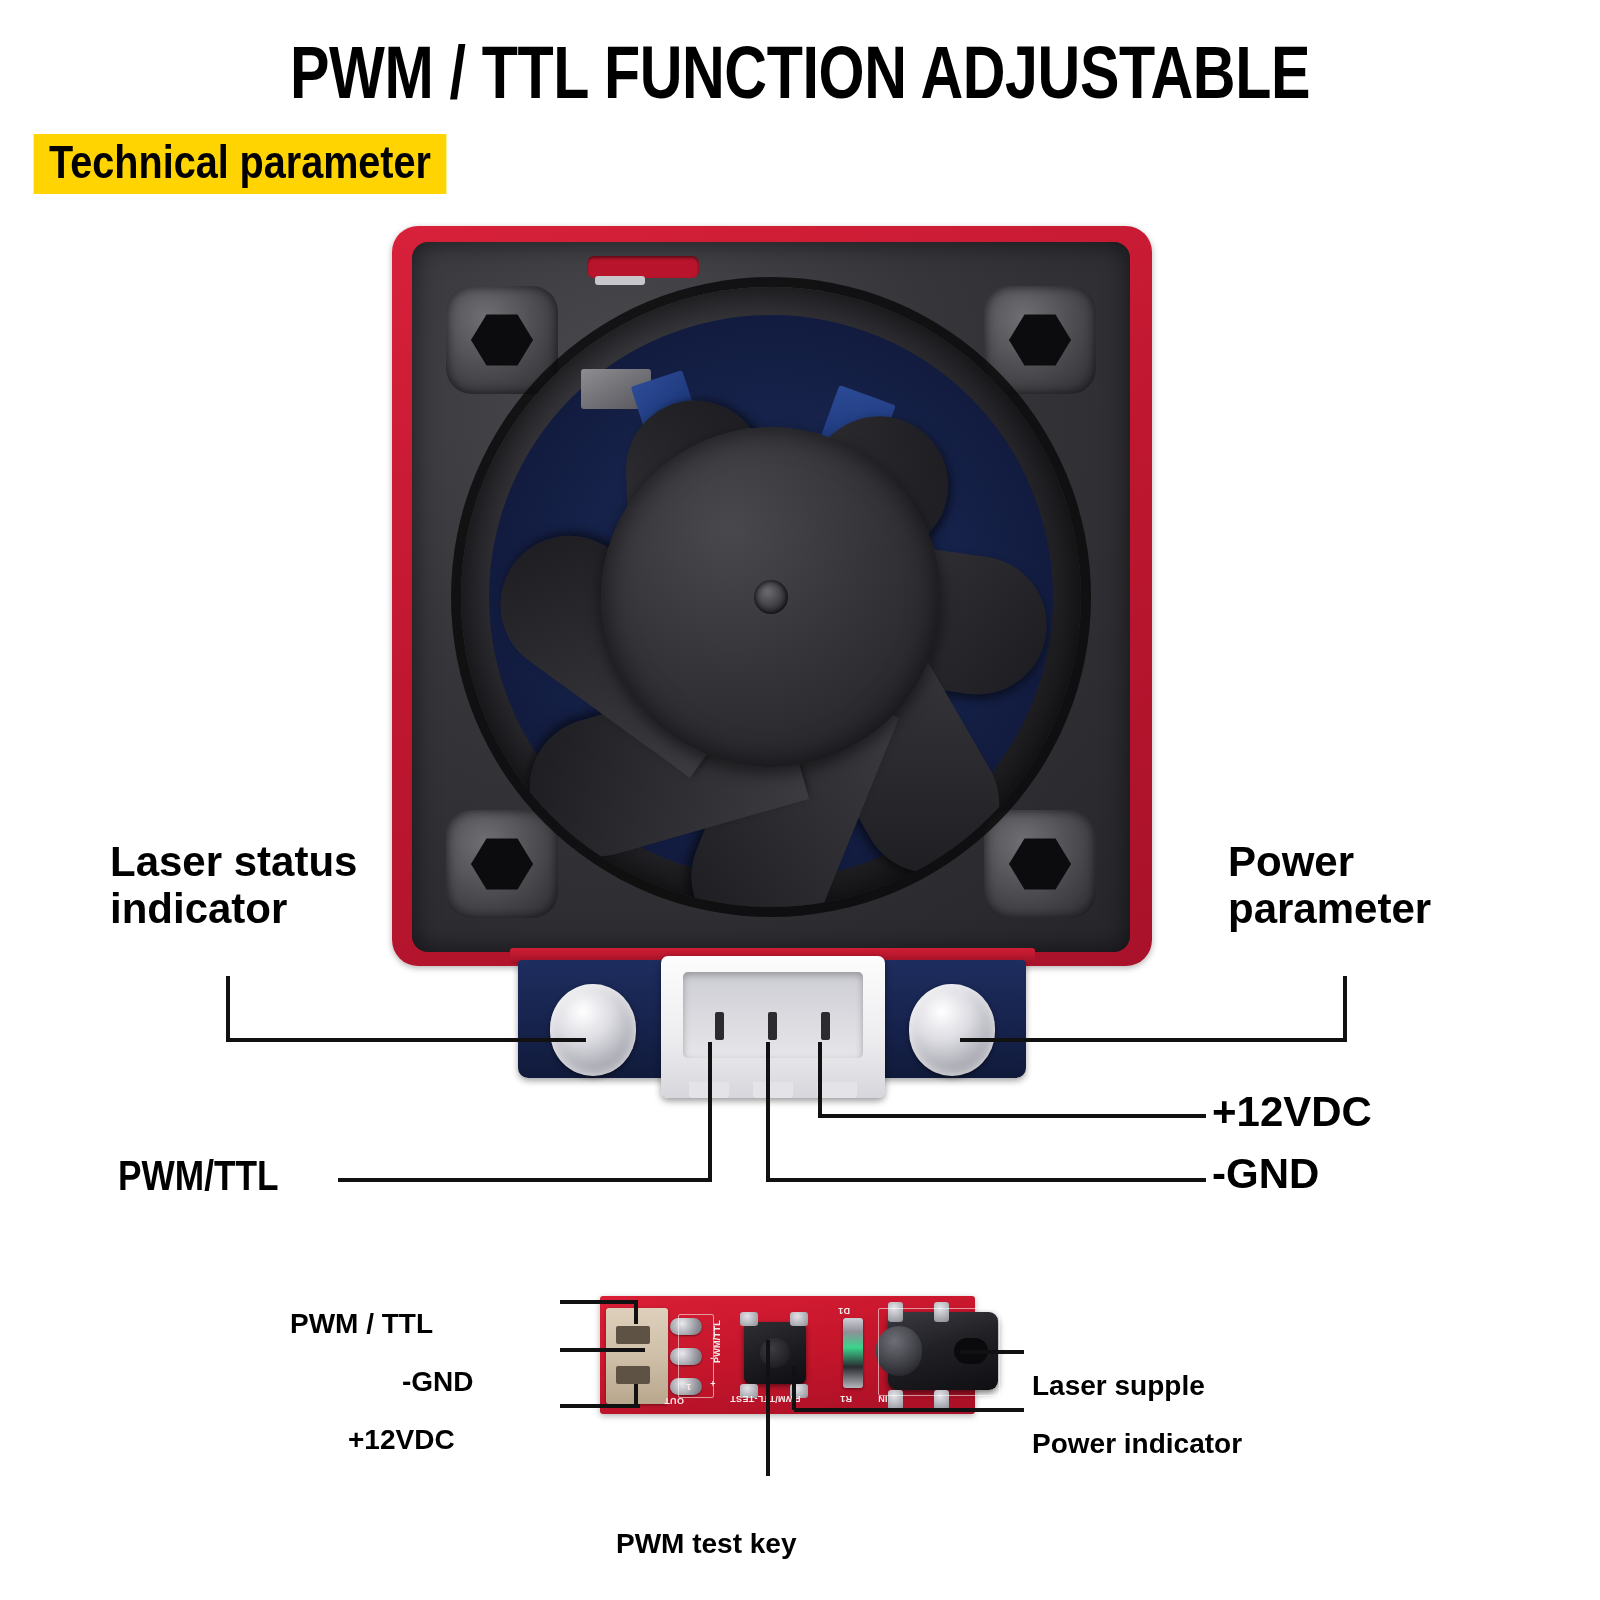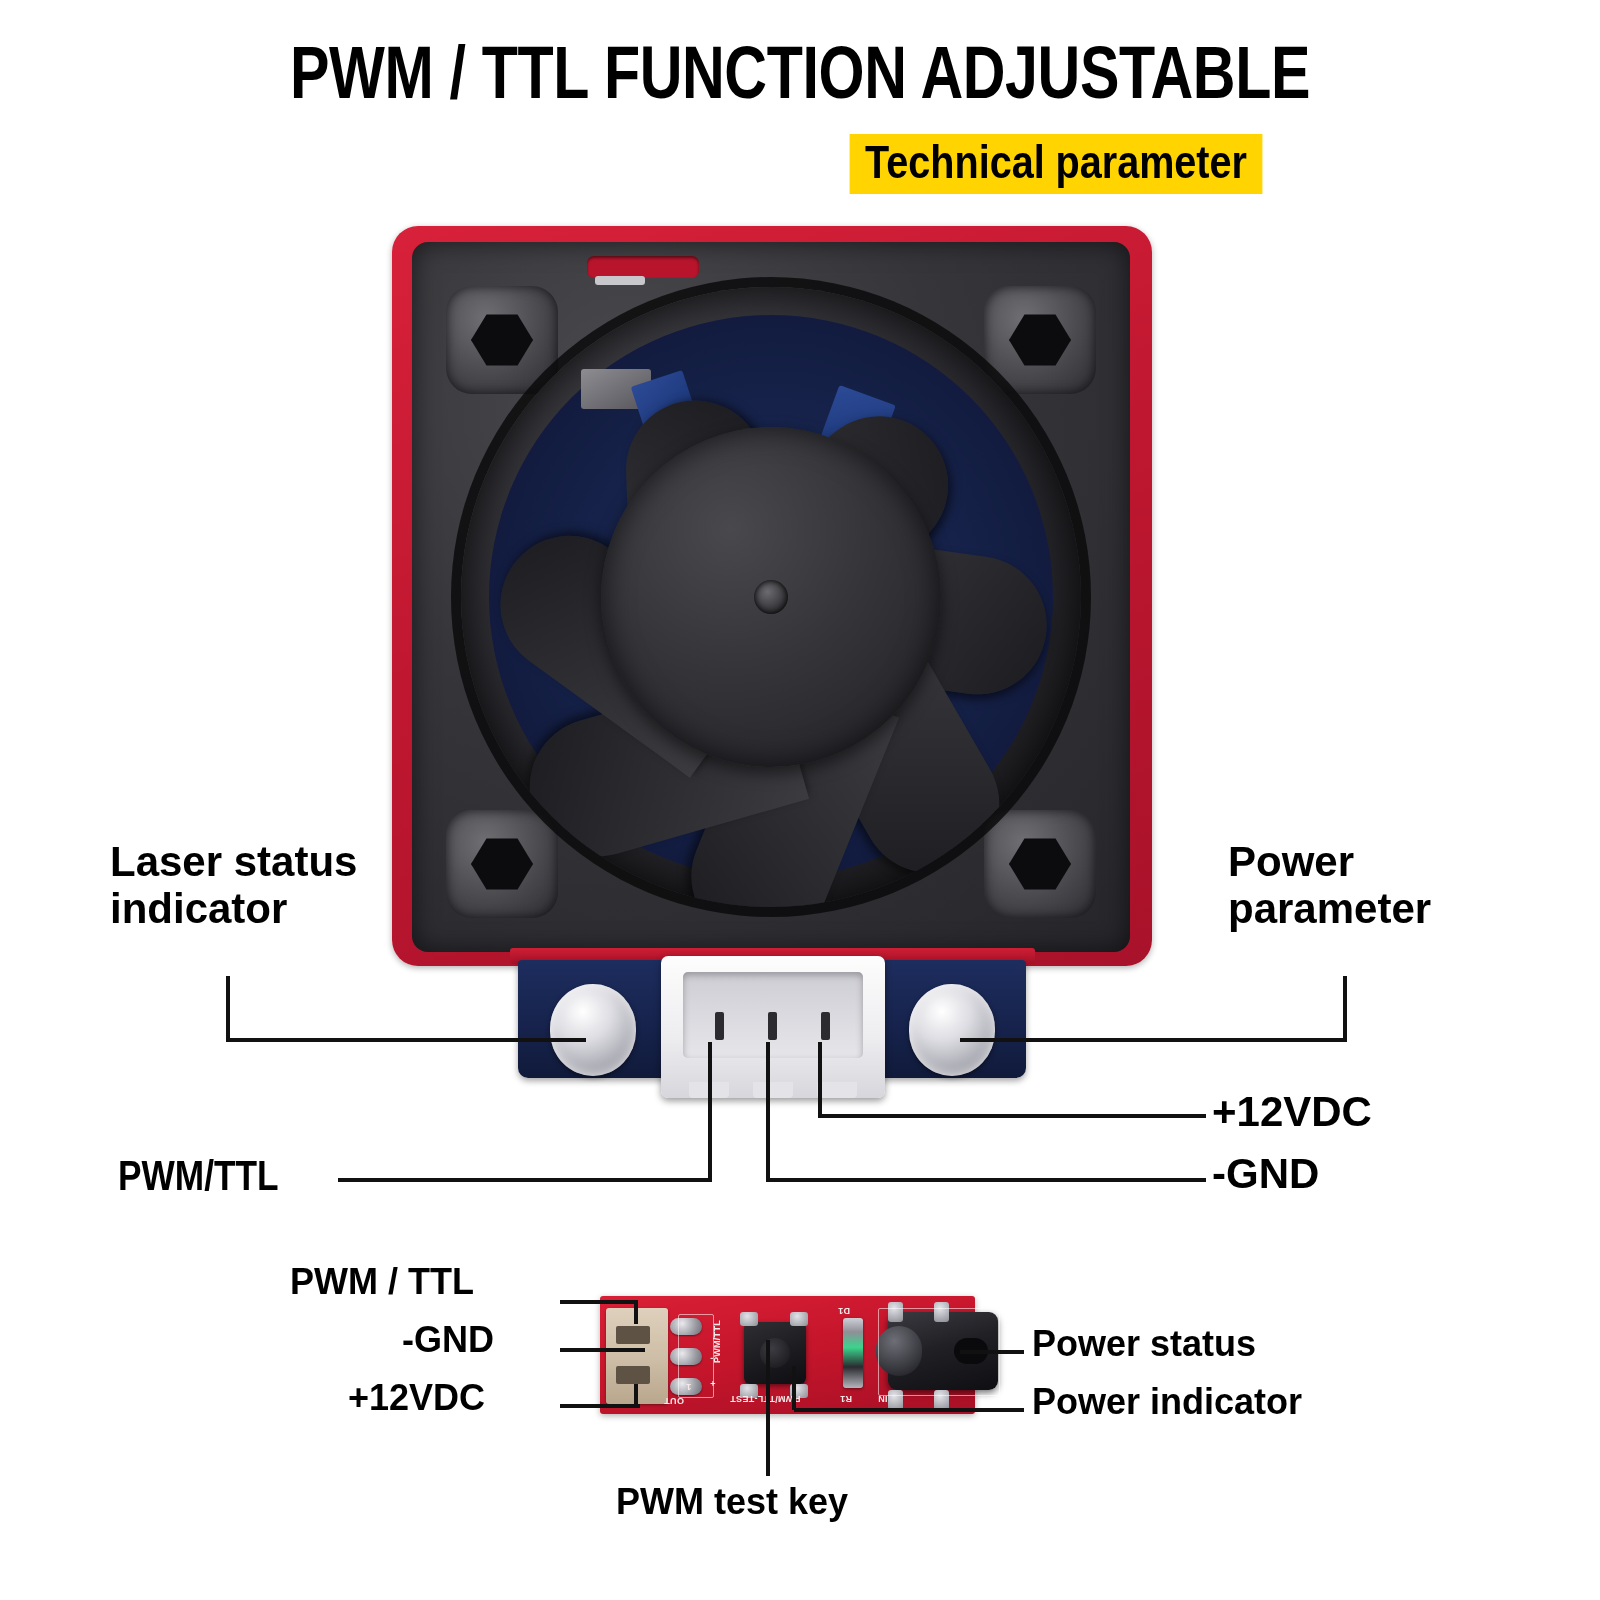--- a/index.html
+++ b/index.html
@@ -8,34 +8,34 @@
        font-family:"Liberation Sans","DejaVu Sans",sans-serif;color:#000;}
 
   
   .title{
     position:absolute;left:0;top:36px;width:1600px;text-align:center;
     font-family:"Liberation Sans Narrow","Liberation Sans",sans-serif;
     font-weight:700;font-size:74px;letter-spacing:-0.5px;
     transform:scaleX(0.80);transform-origin:50% 50%;
     white-space:nowrap;line-height:1.0;
   }
-  .subtitle-wrap{position:absolute;left:0;top:134px;width:1296px;text-align:right;}
+  .subtitle-wrap{position:absolute;left:0;top:134px;width:1296px;text-align:left;}
   .subtitle{
     display:inline-block;padding:4px 18px 8px 18px;
     font-family:"Liberation Sans Narrow","Liberation Sans",sans-serif;
     font-weight:700;font-size:46px;line-height:1.05;
     transform:scaleX(0.86);transform-origin:50% 50%;
   }
 
   
   .lbl{position:absolute;font-weight:700;color:#000;line-height:1.12;white-space:pre-line;}
   .lbl.big{font-size:42px;}
   .lbl.cond{font-family:"Liberation Sans Narrow","Liberation Sans",sans-serif;
             transform:scaleX(0.84);transform-origin:0% 50%;white-space:nowrap;}
-  .lbl.mid{font-size:36px;}
+  .lbl.mid{font-size:28px;margin-top:46px;}
 
   
   .ln{position:absolute;background:#111;}
   .ln.h{height:4px;}
   .ln.v{width:4px;}
 
   
   .fan-module{position:absolute;left:392px;top:226px;width:760px;height:740px;}
   .fan-pcb{position:absolute;inset:0;border-radius:26px;
      background:linear-gradient(160deg,#d8213a 0%,#c01730 45%,#a8122a 100%);
@@ -295,21 +295,21 @@
 <div class="ln h" style="left:560px;top:1300px;width:78px;"></div>
 <div class="ln v" style="left:634px;top:1300px;height:24px;"></div>
 
 <div class="lbl mid" style="left:402px;top:1320px;">-GND</div>
 <div class="ln h" style="left:560px;top:1348px;width:85px;"></div>
 
 <div class="lbl mid" style="left:348px;top:1378px;">+12VDC</div>
 <div class="ln h" style="left:560px;top:1404px;width:80px;"></div>
 <div class="ln v" style="left:634px;top:1384px;height:22px;"></div>
 
-<div class="lbl mid" style="left:1032px;top:1324px;">Power status</div>
+<div class="lbl mid" style="left:1032px;top:1324px;">Laser supple</div>
 <div class="ln h" style="left:960px;top:1350px;width:64px;"></div>
 
 <div class="lbl mid" style="left:1032px;top:1382px;">Power indicator</div>
 <div class="ln h" style="left:794px;top:1408px;width:230px;"></div>
 <div class="ln v" style="left:792px;top:1366px;height:44px;"></div>
 
 <div class="lbl mid" style="left:616px;top:1482px;">PWM test key</div>
 <div class="ln v" style="left:766px;top:1340px;height:136px;"></div>
 
 </body></html>

